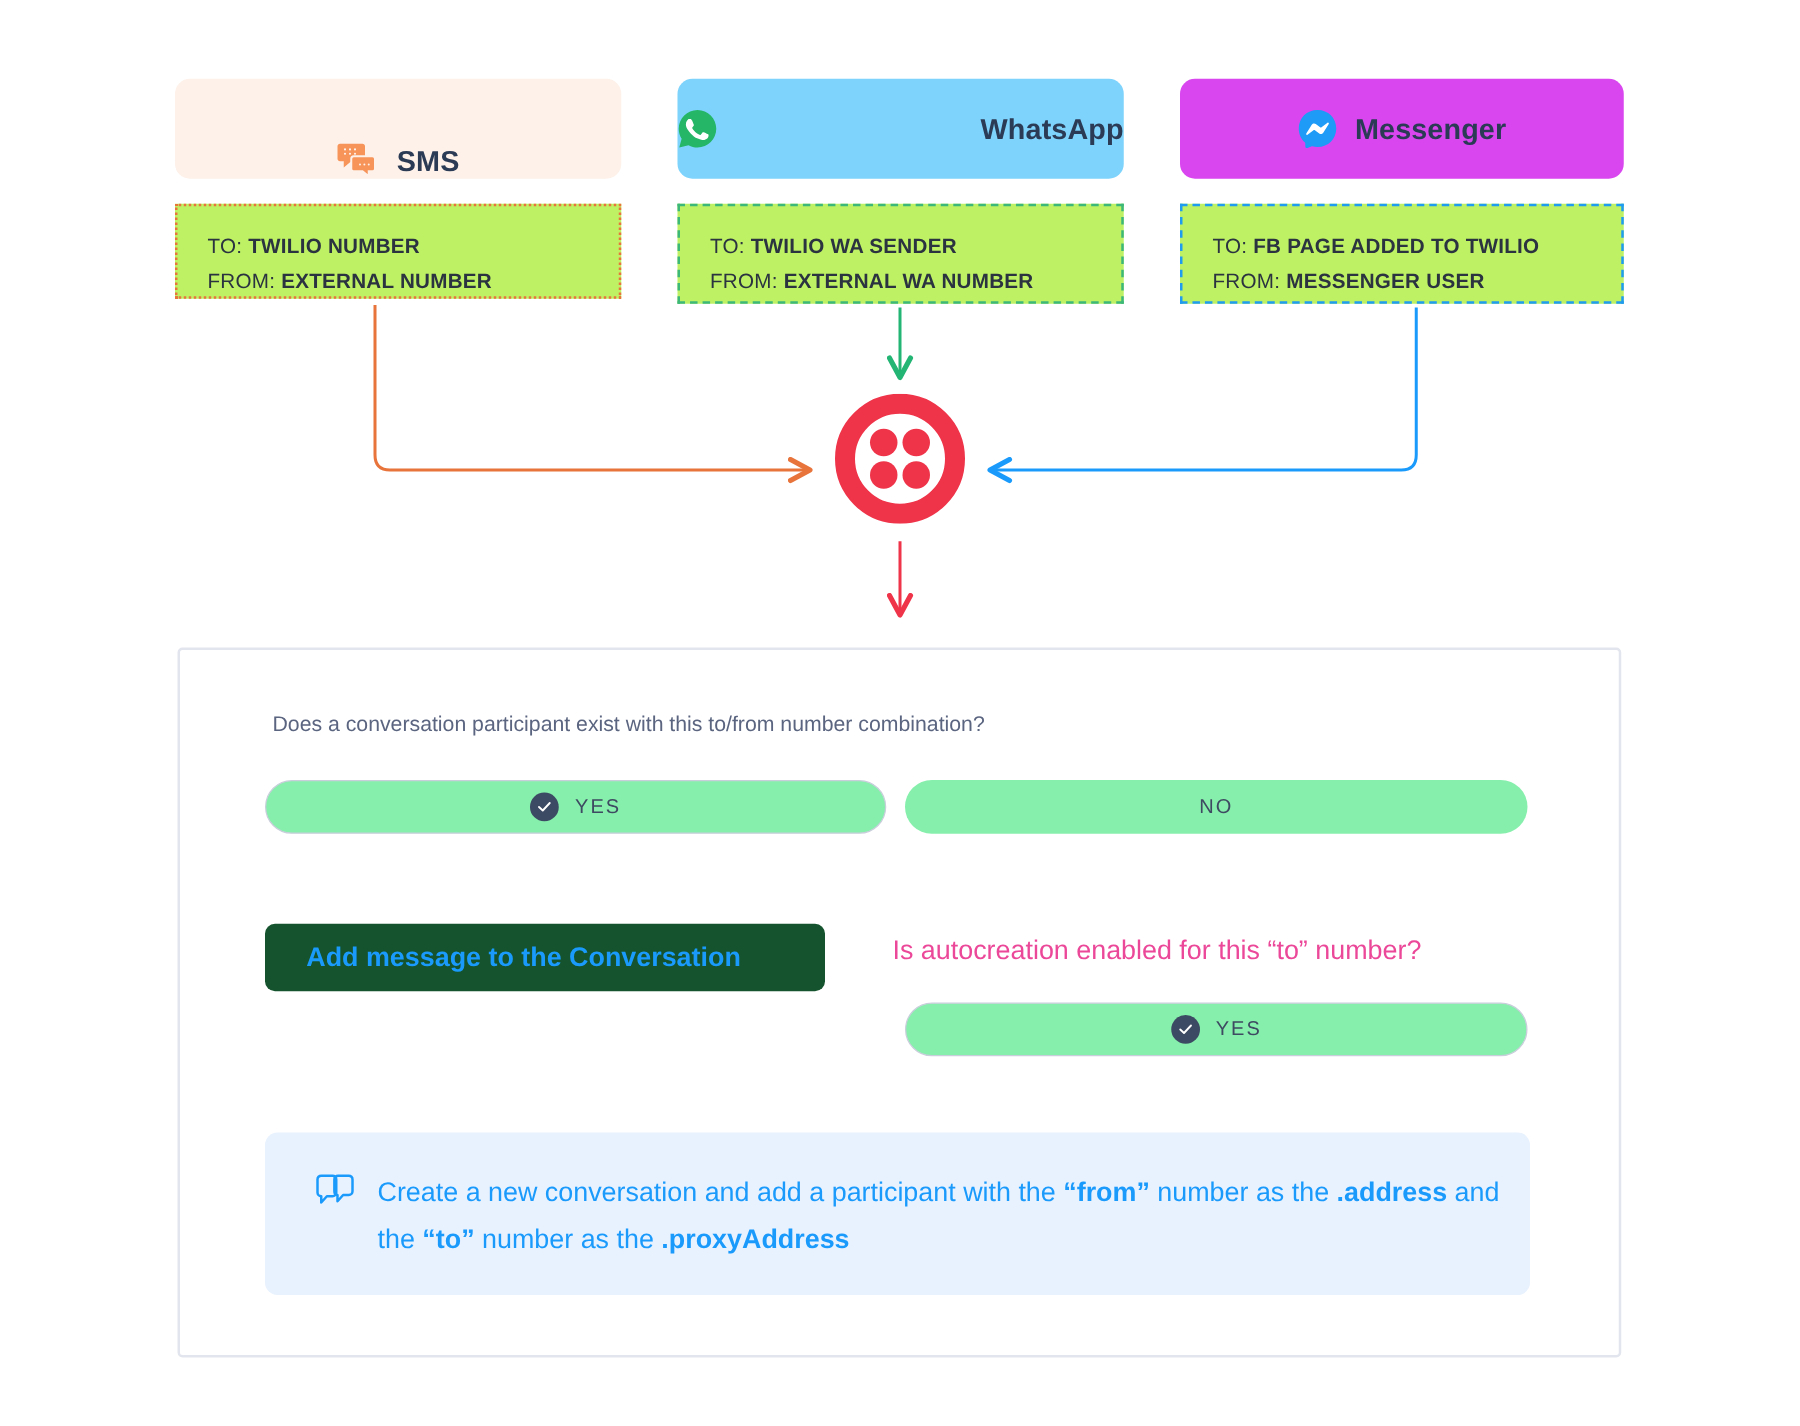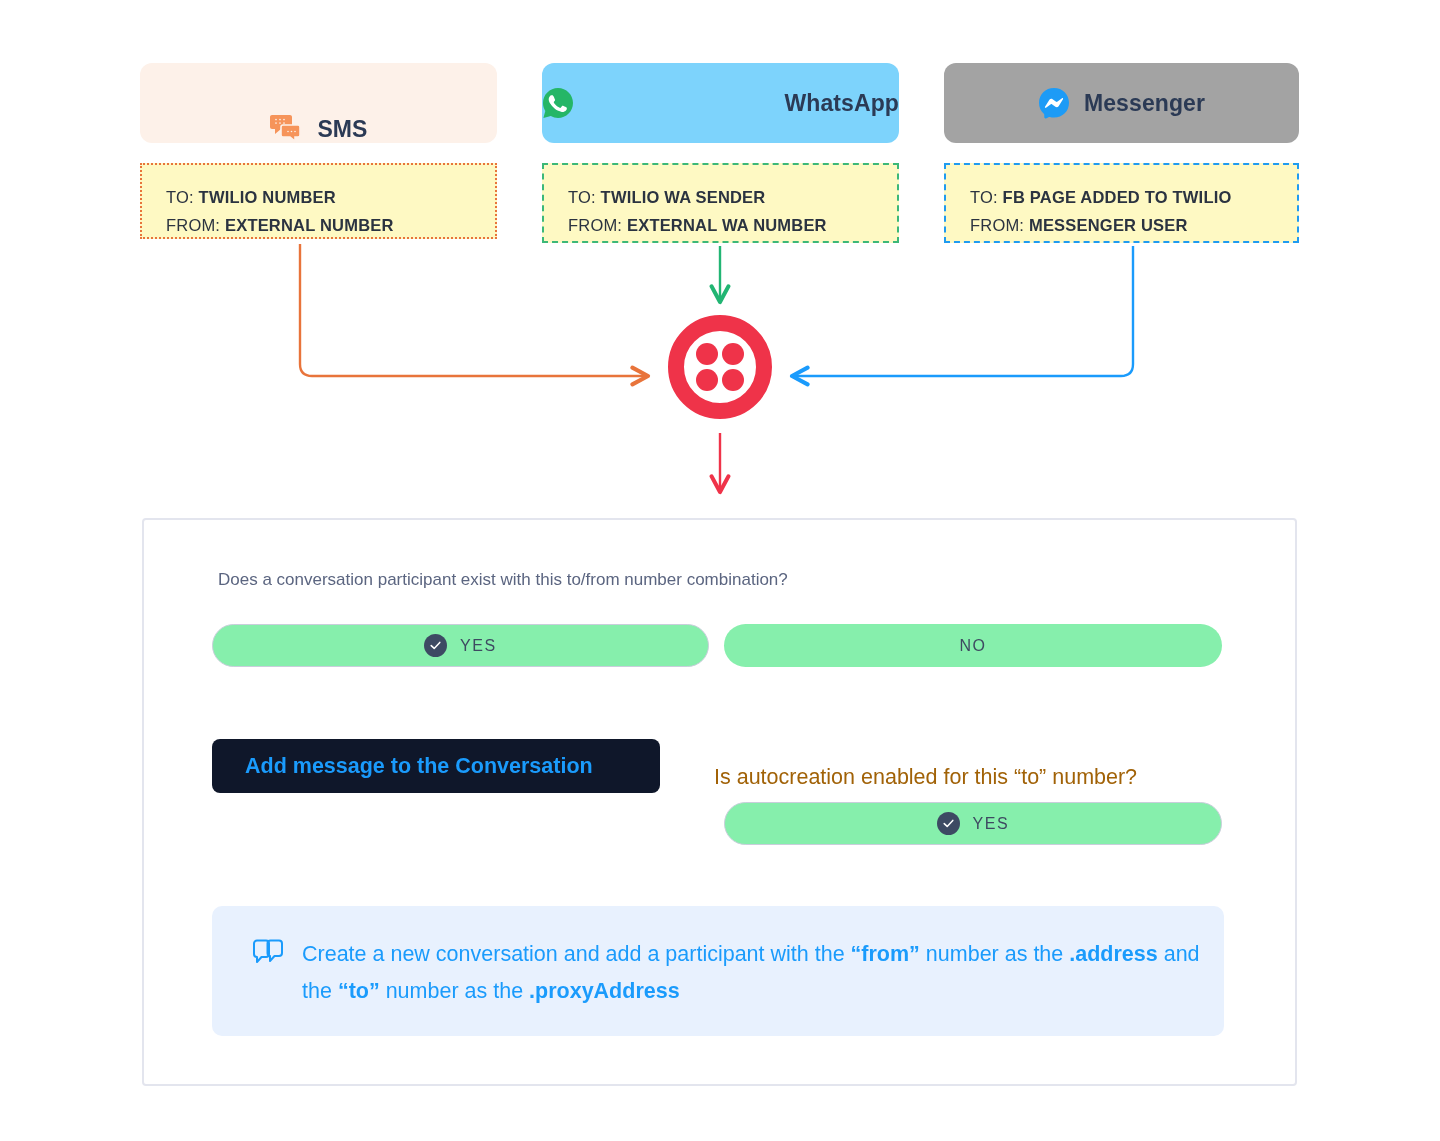--- a/index.html
+++ b/index.html
@@ -18,27 +18,27 @@
     height:80px;
     border-radius:12px;
     display:flex;align-items:center;justify-content:center;
     gap:14px;
   }
   .chan-title{
     font-size:23px;font-weight:700;color:#2b3a55;letter-spacing:.1px;
   }
   .chan-sms{left:140px;top:63px;width:357px;background:#fdf1e9;align-items:flex-end;}
   .chan-wa{left:542px;top:63px;width:357px;background:#7dd3fc;justify-content:space-between;}
-  .chan-ms{left:944px;top:63px;width:355px;background:#a3a3a3;}
+  .chan-ms{left:944px;top:63px;width:355px;background:#d946ef;}
 
   
   .tf-box{
     position:absolute;
     box-sizing:border-box;
-    background:#fef9c3;
+    background:#bef264;
     padding:18px 24px 16px 24px;
   }
   .tf-sms{left:140px;top:163px;width:357px;height:76px;border:2px dotted #e8743b;}
   .tf-wa{left:542px;top:163px;width:357px;height:80px;border:2px dashed #3cb878;}
   .tf-ms{left:944px;top:163px;width:355px;height:80px;border:2px dashed #1f9bf0;}
   .tf-line{
     font-size:16.5px;color:#2b3340;line-height:1.72;
     white-space:nowrap;letter-spacing:.2px;
   }
   .tf-line .lbl{font-weight:400;}
@@ -77,30 +77,30 @@
     background:#3d4a63;
     display:flex;align-items:center;justify-content:center;
     flex:0 0 auto;
   }
   .pill-yes1{left:212px;top:624px;width:497px;}
   .pill-no{left:724px;top:624px;width:498px;}
   .pill-yes2{left:724px;top:802px;width:498px;}
 
   .blue-box{
     position:absolute;left:212px;top:739px;width:448px;height:54px;
-    background:#0f172a;border-radius:8px;
+    background:#14532d;border-radius:8px;
     display:flex;align-items:center;
   }
   .blue-box span{
     font-size:21.5px;color:#1a9bfc;font-weight:600;padding-left:33px;
   }
 
   .q-sub{
     position:absolute;left:714px;top:748px;width:530px;
-    font-size:21.5px;color:#a16207;margin-top:17px;
+    font-size:21.5px;color:#ec4899;
   }
 
   .callout{
     position:absolute;left:212px;top:906px;width:1012px;height:130px;
     background:#e8f1fe;border-radius:10px;
   }
   .callout-icon{position:absolute;left:40px;top:32px;width:34px;height:34px;}
   .callout-text{
     position:absolute;left:90px;top:30px;width:900px;
     font-size:21.5px;color:#1a9bfc;line-height:1.72;

